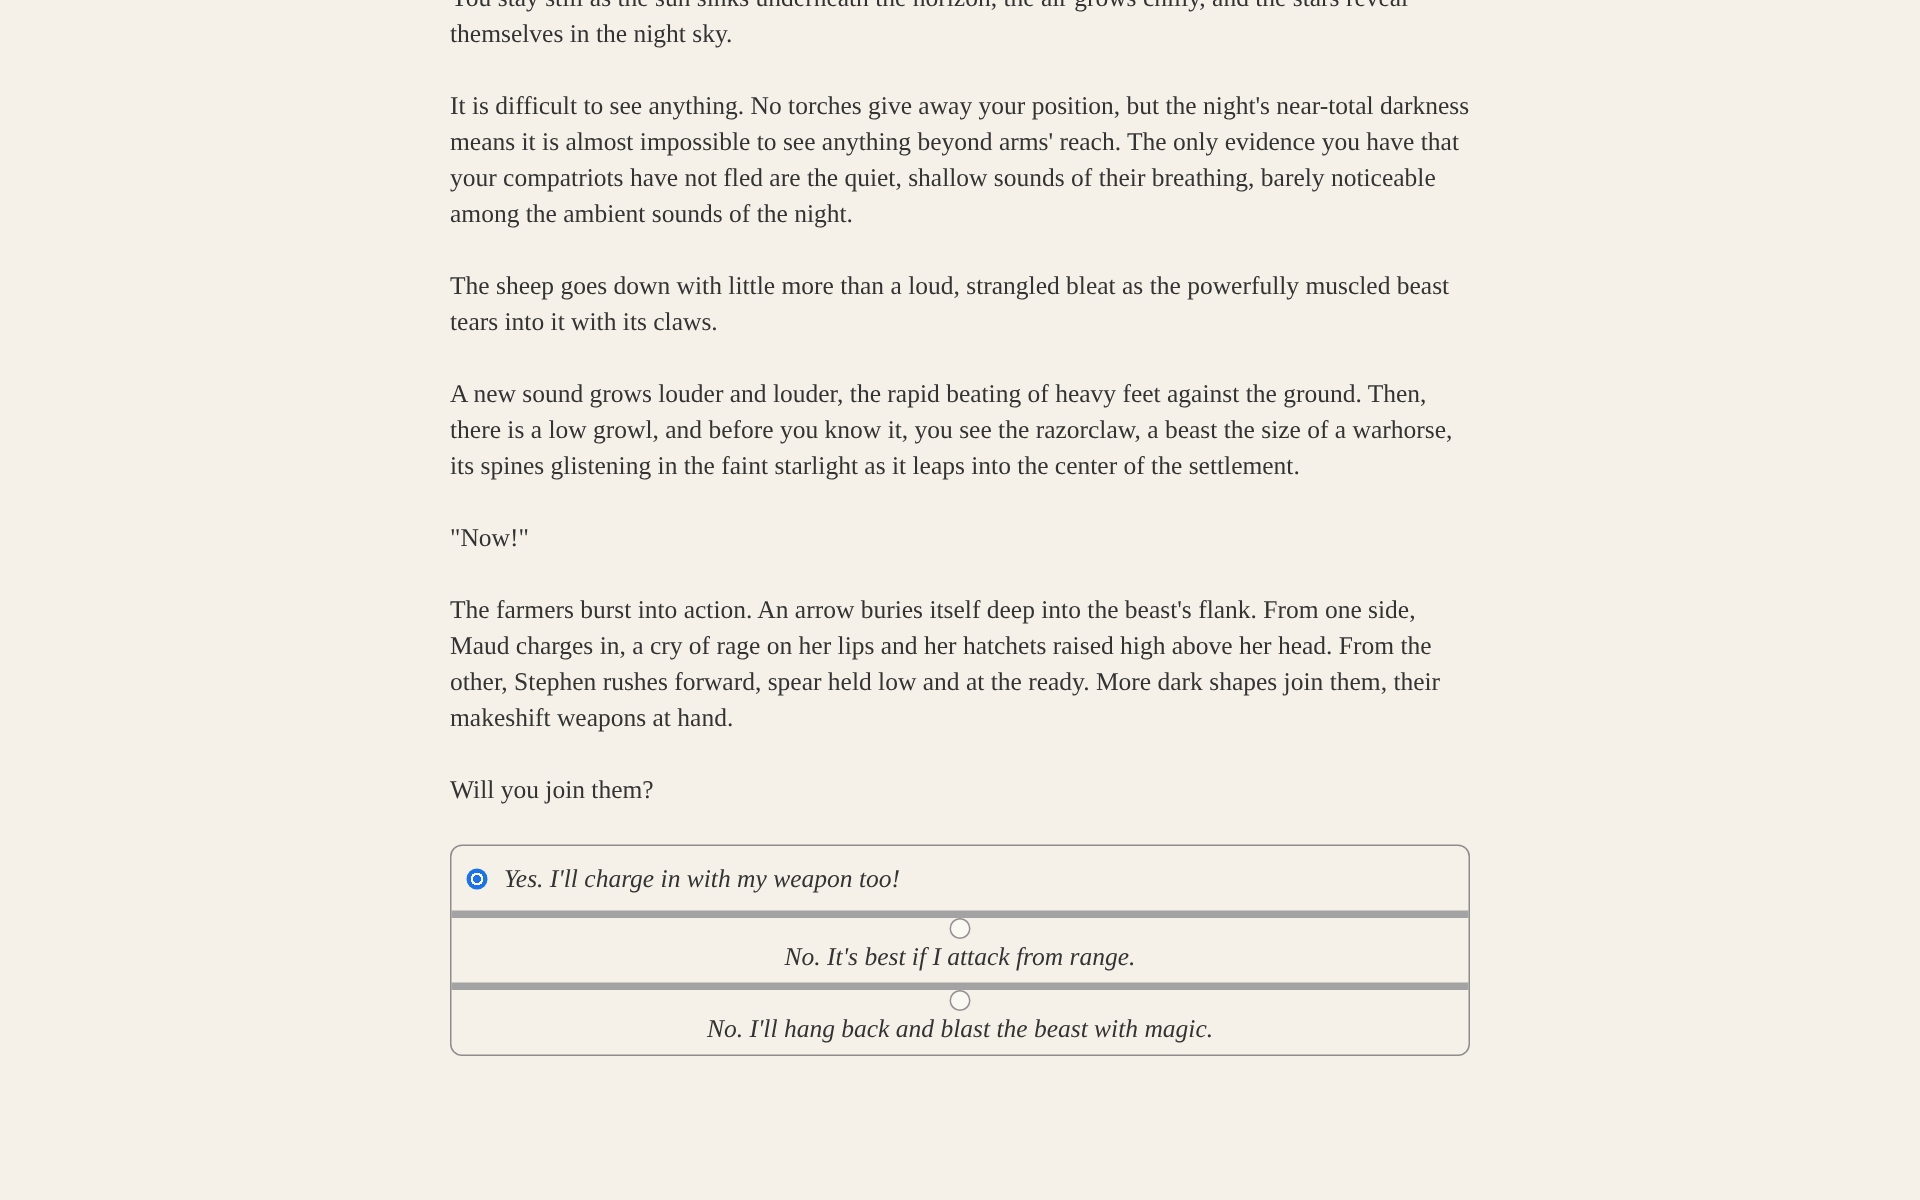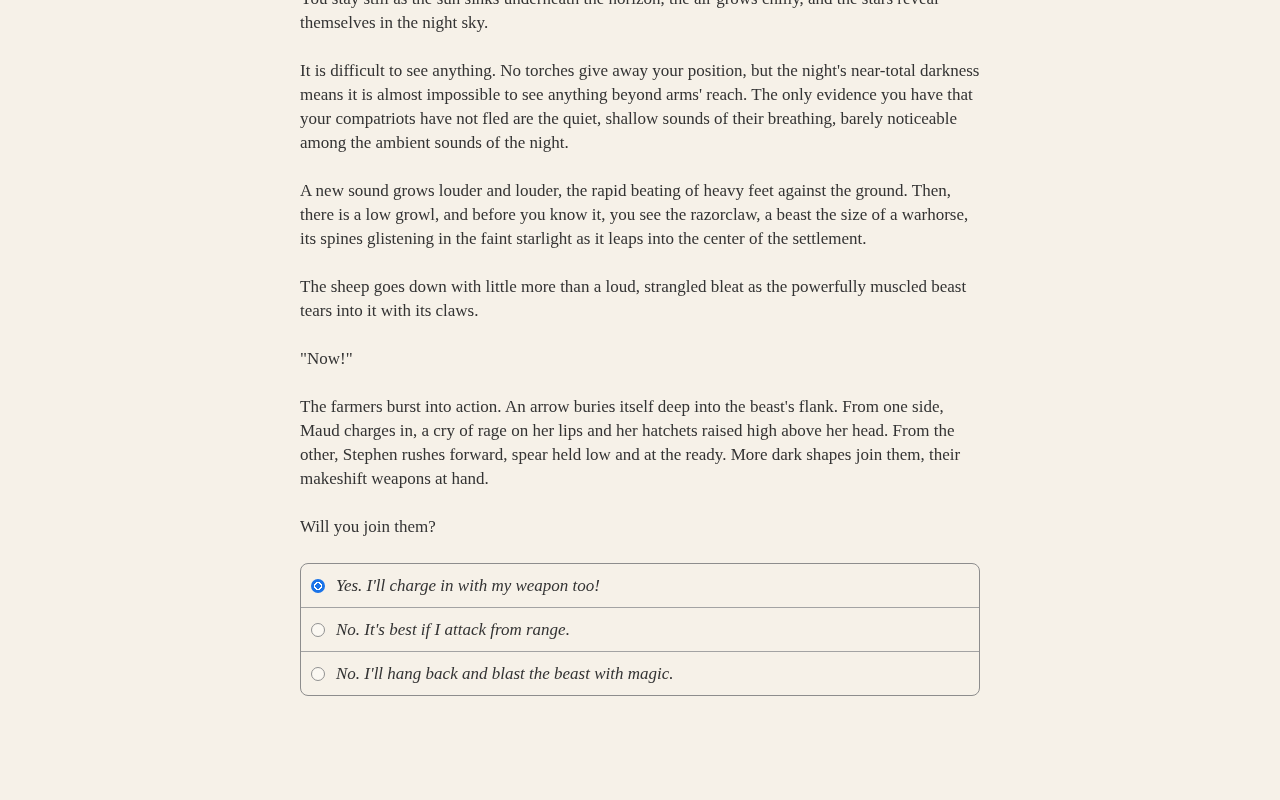--- a/index.html
+++ b/index.html
@@ -31,21 +31,22 @@
     background: transparent;
   }
   .choice-row {
     display: flex;
     align-items: center;
     height: 43px;
     cursor: pointer;
     font-style: italic;
   }
   .choice-row + .choice-row {
-    border-top: 1px solid #a3a3a3;
+    border-top: 5px solid #a3a3a3;
+    flex-direction: column;
   }
   .radio {
     flex: 0 0 auto;
     width: 14px;
     height: 14px;
     margin: 0 11px 0 10px;
     border-radius: 50%;
     box-sizing: border-box;
     border: 1px solid #919191;
     background: #fbf8f2;
@@ -64,23 +65,23 @@
 </head>
 <body>
 
 <div class="column">
   <div id="paragraphs">
   <p class="para">You stay still as the sun sinks underneath the horizon, the air grows chilly, and the stars reveal themselves in the night sky.</p>
 
   <p class="para">It is difficult to see anything. No torches give away your position, but the night's near-total darkness means it is almost impossible to see anything beyond arms' reach. The only evidence you have that your compatriots have not fled are the quiet, shallow sounds of their breathing, barely noticeable among the ambient sounds of the night.</p>
 
 
+  <p class="para">The sheep goes down with little more than a loud, strangled bleat as the powerfully muscled beast tears into it with its claws.</p>
+
   <p class="para">A new sound grows louder and louder, the rapid beating of heavy feet against the ground. Then, there is a low growl, and before you know it, you see the razorclaw, a beast the size of a warhorse, its spines glistening in the faint starlight as it leaps into the center of the settlement.</p>
-
-  <p class="para">The sheep goes down with little more than a loud, strangled bleat as the powerfully muscled beast tears into it with its claws.</p>
 
   <p class="para">"Now!"</p>
 
   <p class="para">The farmers burst into action. An arrow buries itself deep into the beast's flank. From one side, Maud charges in, a cry of rage on her lips and her hatchets raised high above her head. From the other, Stephen rushes forward, spear held low and at the ready. More dark shapes join them, their makeshift weapons at hand.</p>
 
   <p class="para">Will you join them?</p>
 </div>
   <form class="choices" id="choices">
   <label class="choice-row">
     <span class="radio checked"></span>

